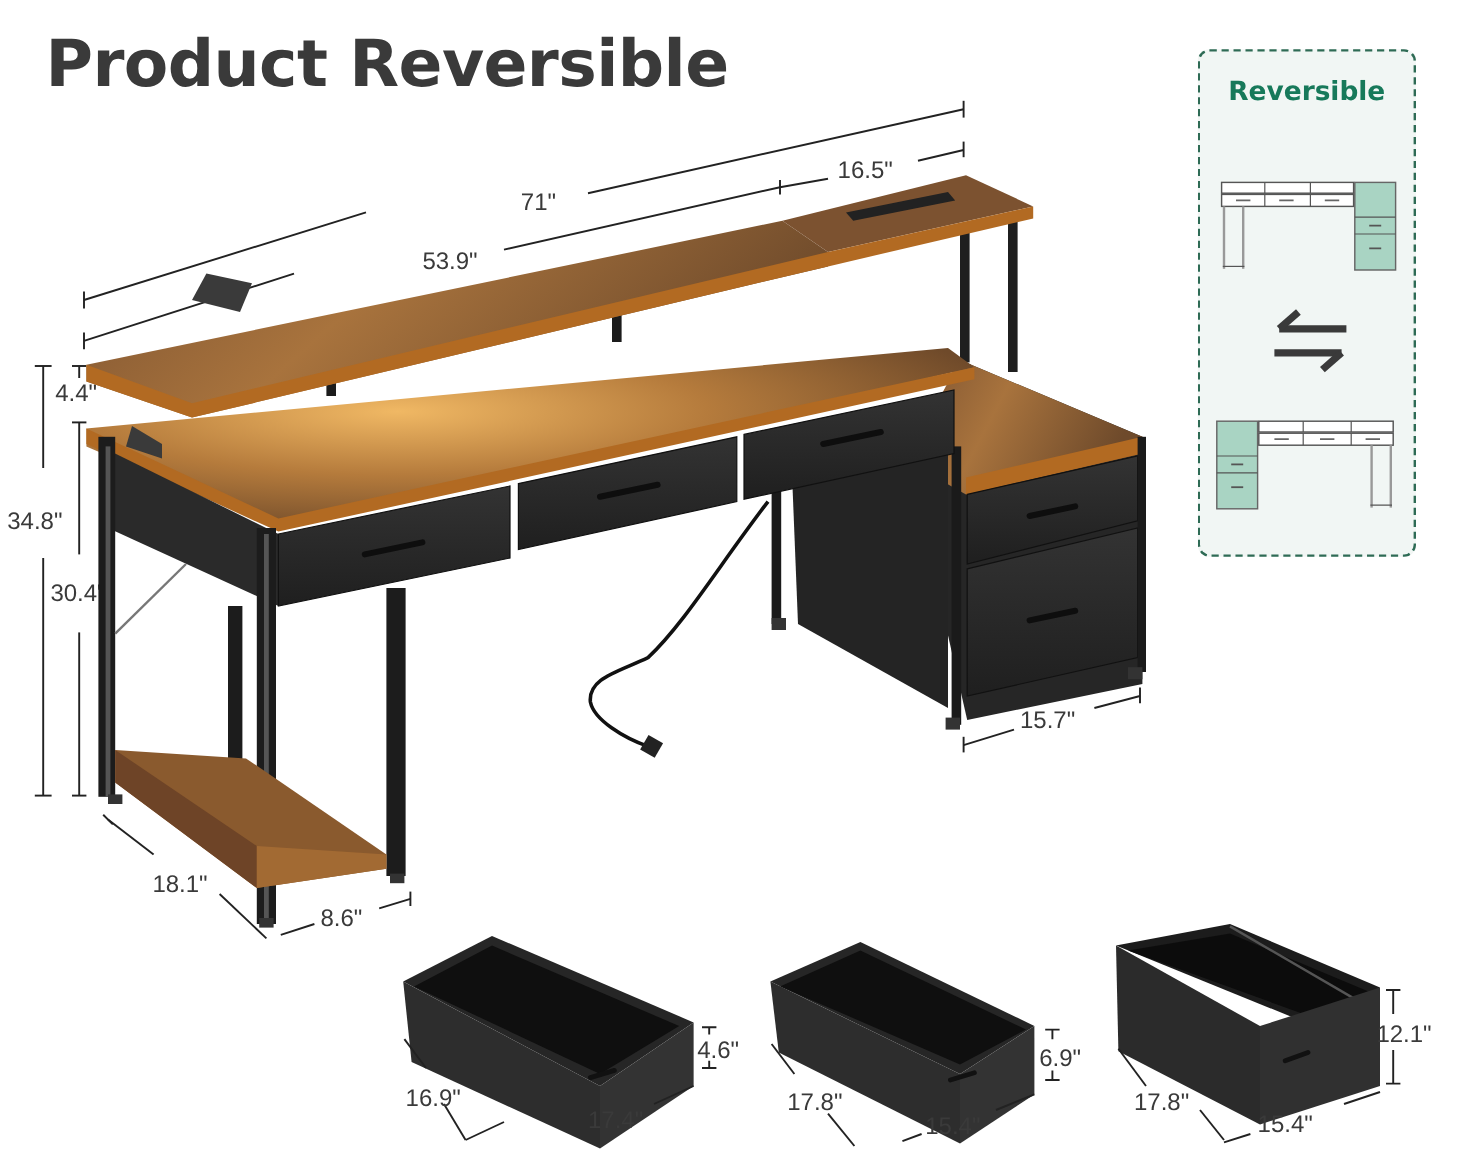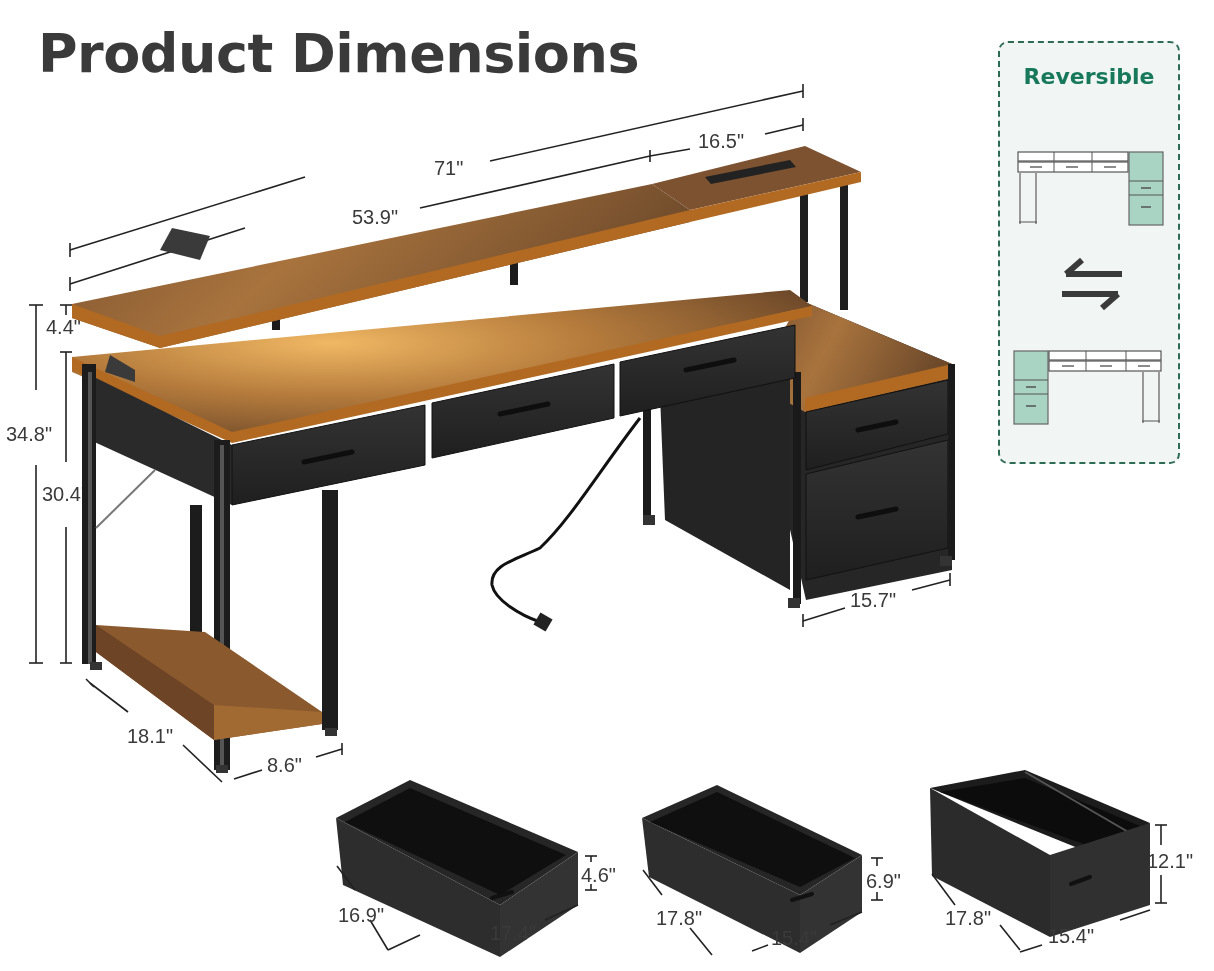--- a/index.html
+++ b/index.html
@@ -8,21 +8,21 @@
   svg.scene{position:absolute;left:0;top:0;}
   .dim{font-family:"Liberation Sans",sans-serif;font-size:20px;fill:#3a3a3a;}
   .dimline{stroke:#222;stroke-width:1.6;fill:none;}
   .rev{position:absolute;left:998px;top:41px;width:182px;height:423px;box-sizing:border-box;border:2px dashed #2e6b55;border-radius:10px;background:#f1f6f4;}
   .rev-title{position:absolute;left:0;right:0;top:20px;text-align:center;font-family:"DejaVu Sans",sans-serif;font-weight:bold;font-size:22px;line-height:27px;color:#17795a;}
   .rev svg{position:absolute;left:0;top:0;}
 </style>
 </head>
 <body>
 
-<h1 class="title">Product Dimensions</h1>
+<h1 class="title">Product Reversible</h1>
 
 <svg class="scene" width="1214" height="971" viewBox="0 0 1214 971">
   <defs>
     <linearGradient id="woodTop" x1="0" y1="0" x2="1" y2="0.3">
       <stop offset="0" stop-color="#7c5230"></stop>
       <stop offset="0.45" stop-color="#a8733d"></stop>
       <stop offset="1" stop-color="#6e4a2b"></stop>
     </linearGradient>
     <radialGradient id="glow" cx="0.35" cy="0.35" r="0.7">
       <stop offset="0" stop-color="#f0b864"></stop>

